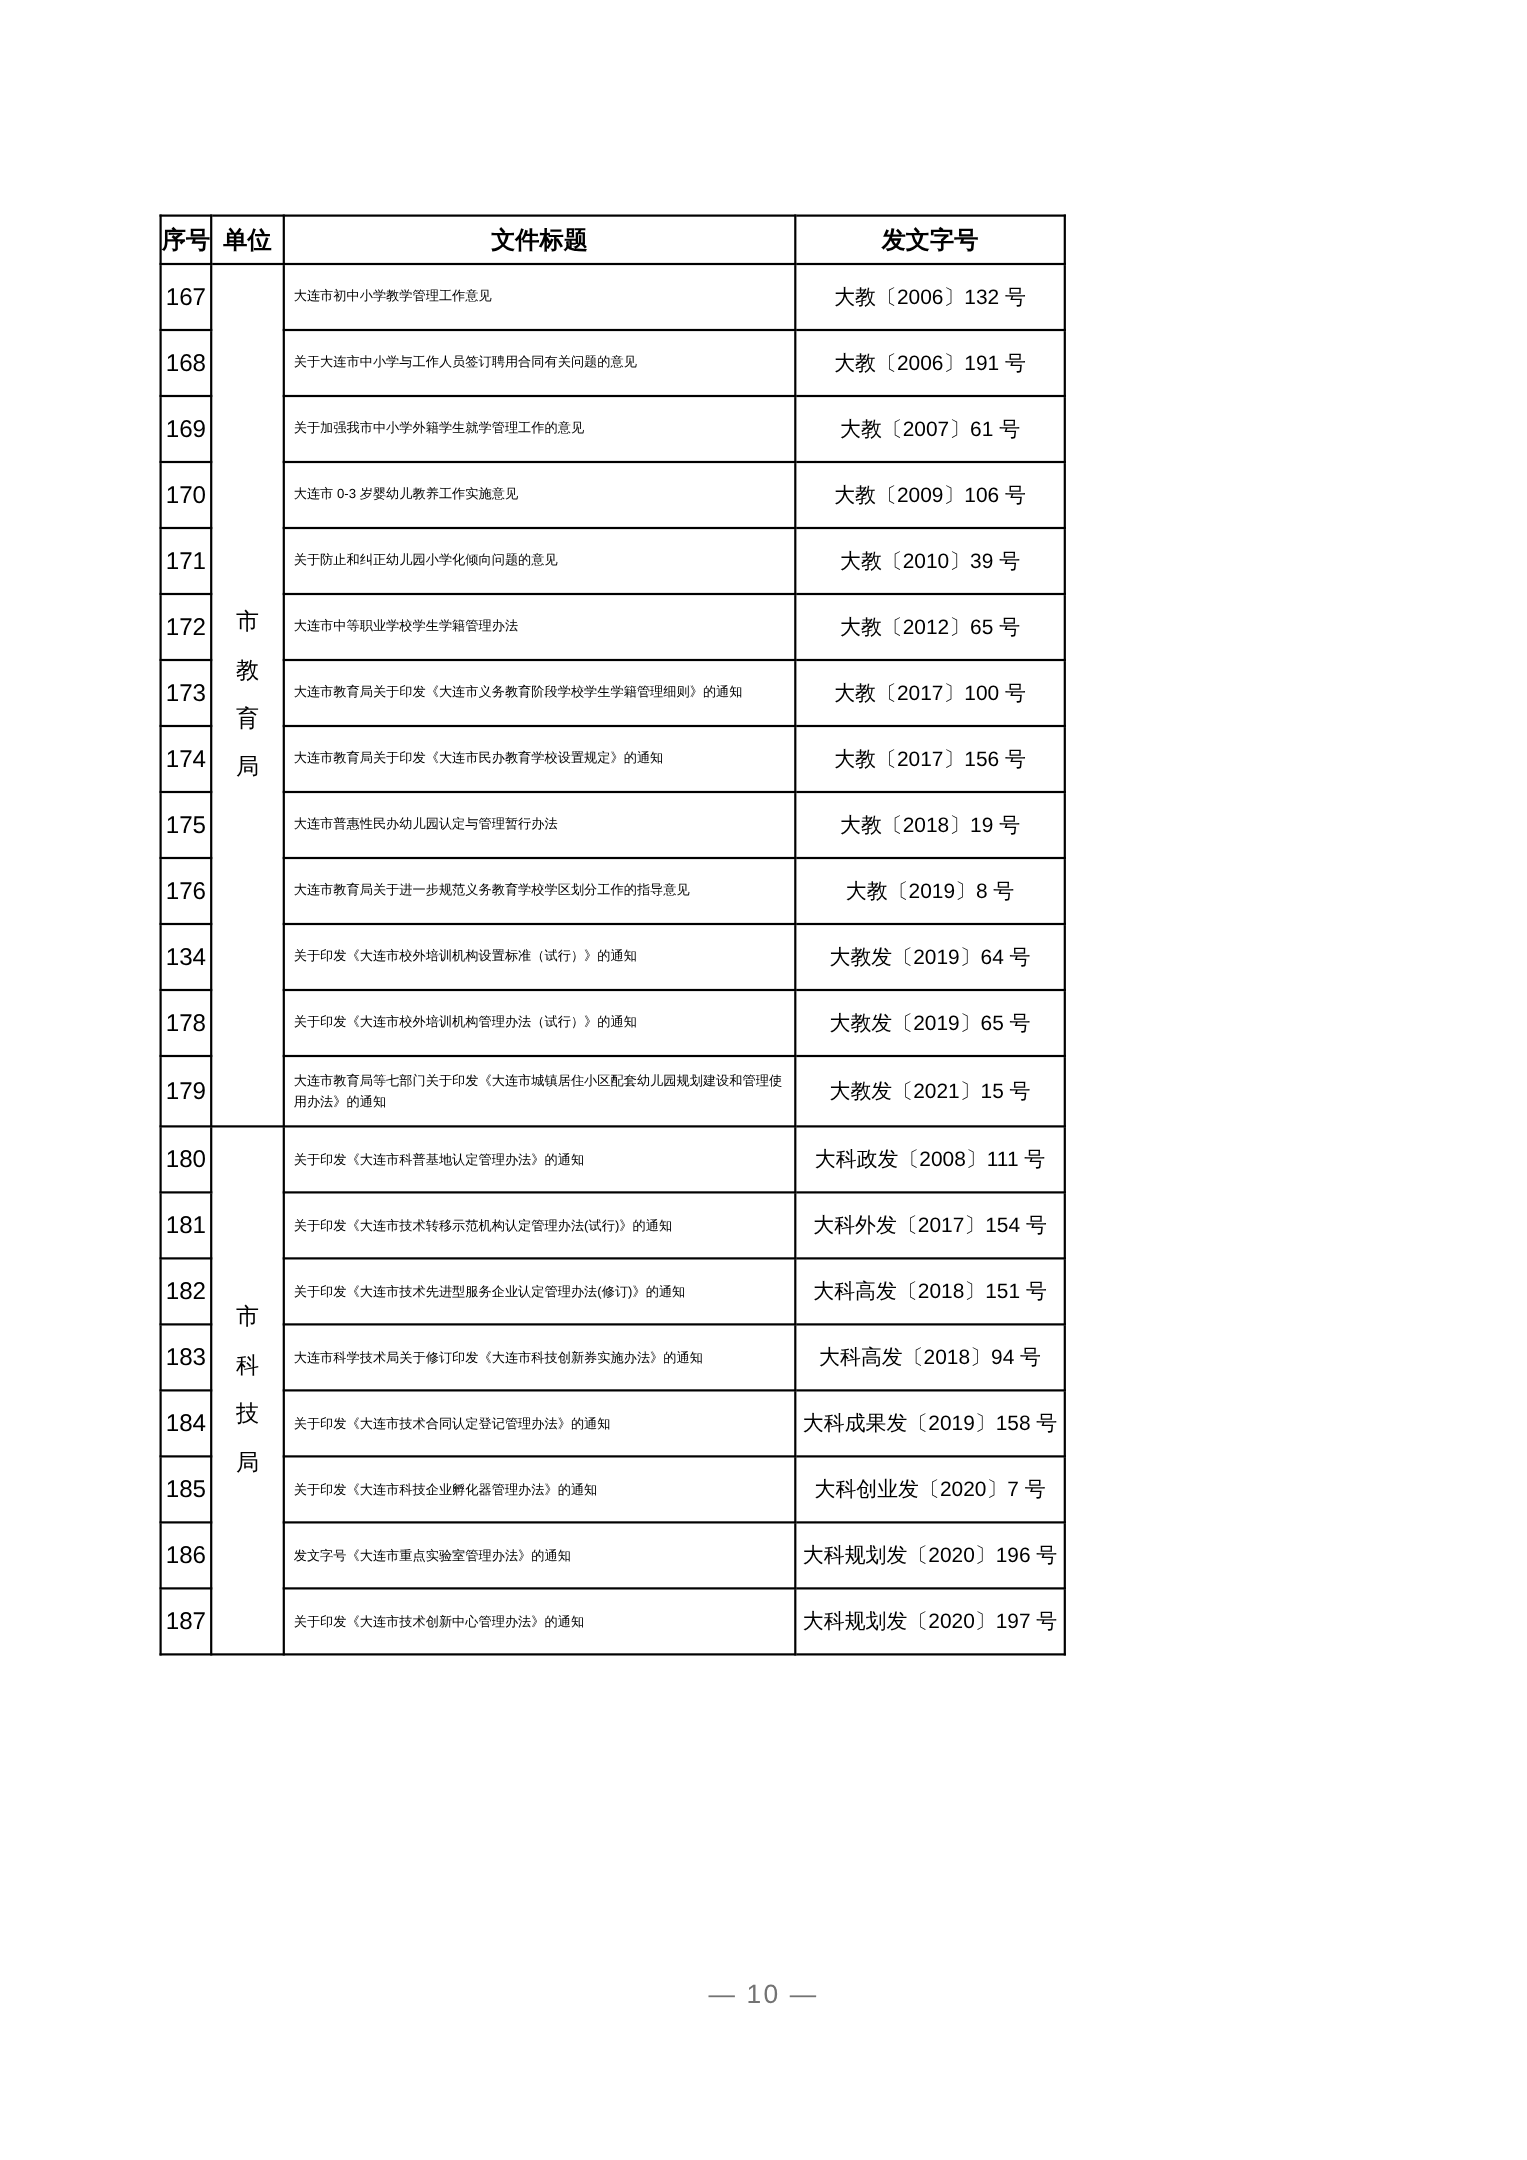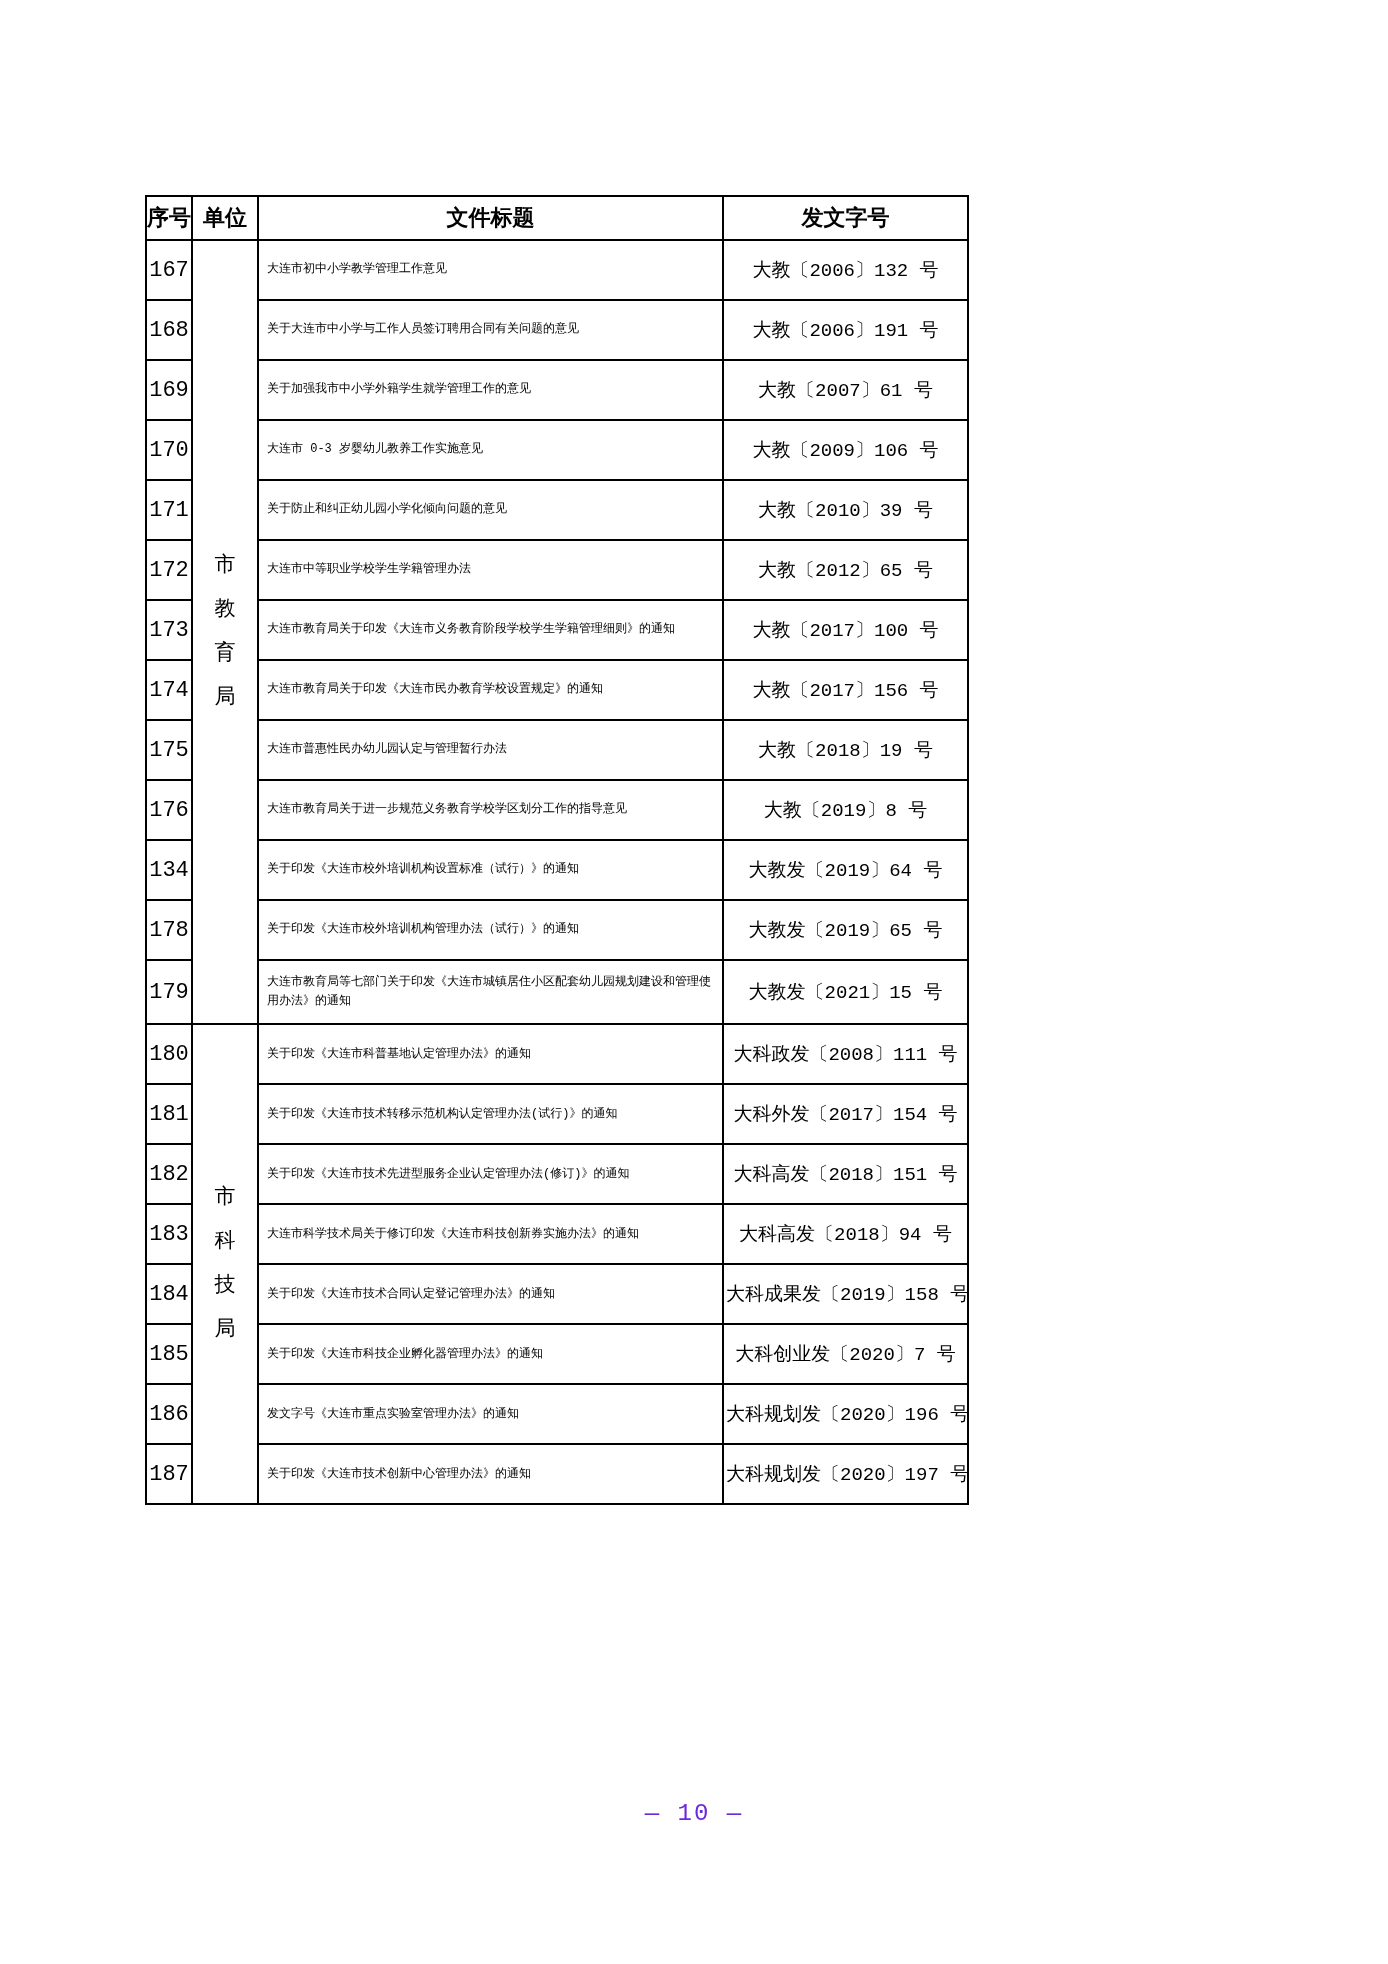--- a/index.html
+++ b/index.html
@@ -2,21 +2,21 @@
 <html><head>
 <meta charset="utf-8">
 <style>
   html, body { margin: 0; padding: 0; background: #ffffff; }
   .page {
     position: relative;
     width: 1388px;
     height: 1964px;
     background: #ffffff;
     color: #000;
-    font-family: Liberation Mono, monospace;
+    font-family: Liberation Sans, sans-serif;
     overflow: hidden;
   }
   table.doc-table {
     position: absolute;
     left: 145px;
     top: 195px;
     width: 822px;
     border-collapse: collapse;
     table-layout: fixed;
   }
@@ -58,21 +58,21 @@
     padding: 0 2px;
   }
   .footer {
     position: absolute;
     top: 1800px;
     left: 0;
     width: 100%;
     text-align: center;
     font-size: 24px;
     letter-spacing: 2px;
-    color: #6d28d9;
+    color: #737373;
   }
 </style>
 </head>
 <body>
 
 <div class="page">
 
   <table class="doc-table">
     <colgroup>
       <col style="width:46px">

